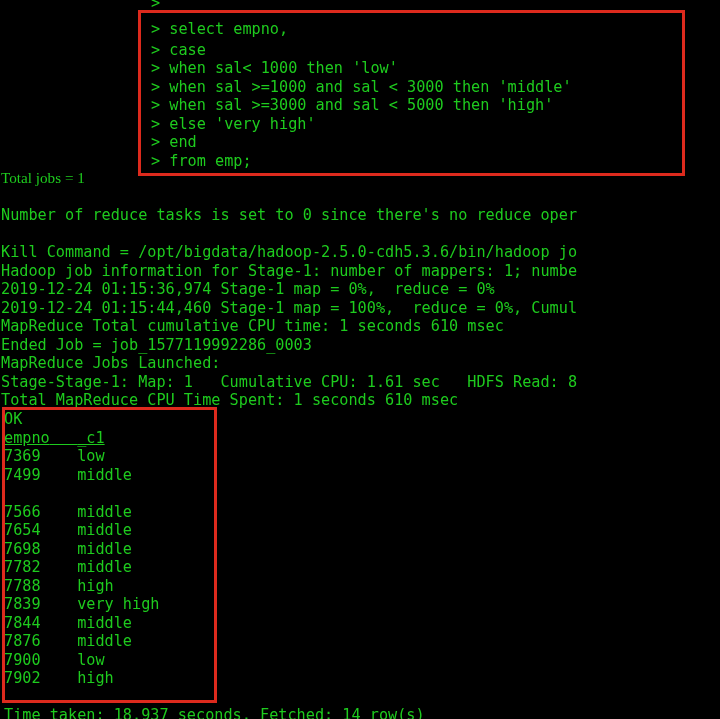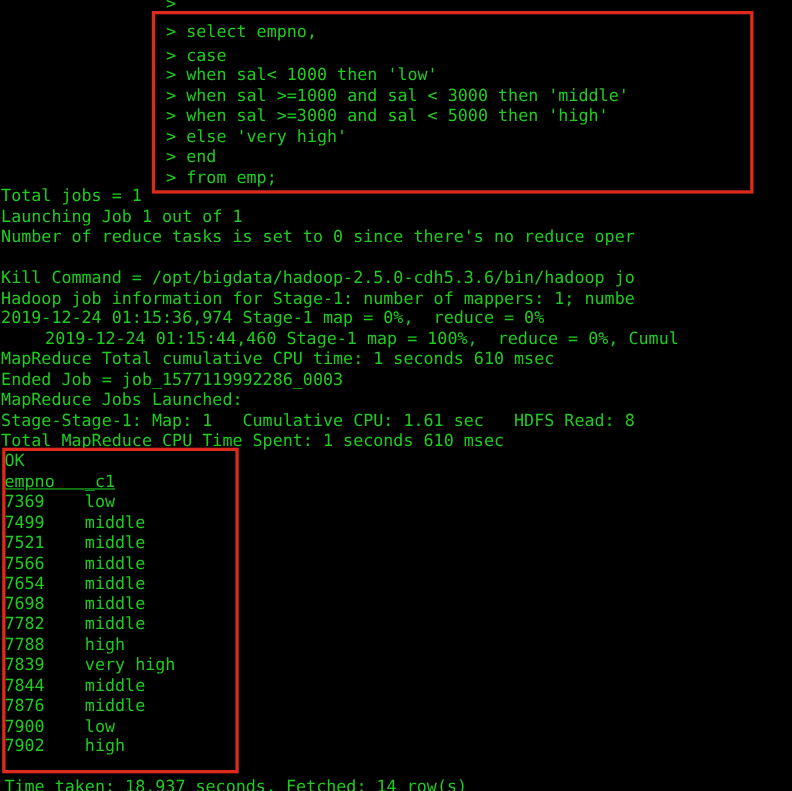--- a/index.html
+++ b/index.html
@@ -84,40 +84,38 @@
   <div class="line sql-line" style="top:41px;">&gt; case</div>
   <div class="line sql-line" style="top:59px;">&gt; when sal&lt; 1000 then 'low'</div>
   <div class="line sql-line" style="top:78px;">&gt; when sal &gt;=1000 and sal &lt; 3000 then 'middle'</div>
   <div class="line sql-line" style="top:96px;">&gt; when sal &gt;=3000 and sal &lt; 5000 then 'high'</div>
   <div class="line sql-line" style="top:115px;">&gt; else 'very high'</div>
   <div class="line sql-line" style="top:133px;">&gt; end</div>
   <div class="line sql-line" style="top:152px;">&gt; from emp;</div>
 
   <div class="highlight-box" id="sql-highlight-box"></div>
 
-  <div class="line log-line" style="top:169px;">Total jobs = 1</div>
-  <div class="line log-line" style="top:188px;">Launching Job 1 out of 1</div>
+  <div class="line log-line" style="top:169px;font-family:Liberation Serif, serif;">Total jobs = 1</div>
   <div class="line log-line" style="top:206px;text-align:right;">Number of reduce tasks is set to 0 since there's no reduce oper</div>
   <div class="line log-line" style="top:243px;">Kill Command = /opt/bigdata/hadoop-2.5.0-cdh5.3.6/bin/hadoop jo</div>
   <div class="line log-line" style="top:262px;">Hadoop job information for Stage-1: number of mappers: 1; numbe</div>
   <div class="line log-line" style="top:280px;">2019-12-24 01:15:36,974 Stage-1 map = 0%,  reduce = 0%</div>
-  <div class="line log-line" style="top:299px;padding-left:40px;">2019-12-24 01:15:44,460 Stage-1 map = 100%,  reduce = 0%, Cumul</div>
+  <div class="line log-line" style="top:299px;">2019-12-24 01:15:44,460 Stage-1 map = 100%,  reduce = 0%, Cumul</div>
   <div class="line log-line" style="top:317px;">MapReduce Total cumulative CPU time: 1 seconds 610 msec</div>
   <div class="line log-line" style="top:336px;">Ended Job = job_1577119992286_0003</div>
   <div class="line log-line" style="top:354px;">MapReduce Jobs Launched:</div>
   <div class="line log-line" style="top:373px;">Stage-Stage-1: Map: 1   Cumulative CPU: 1.61 sec   HDFS Read: 8</div>
   <div class="line log-line" style="top:391px;">Total MapReduce CPU Time Spent: 1 seconds 610 msec</div>
 
   <div class="line res-line" style="top:410px;">OK</div>
 
   <div class="line res-line" style="top:429px;text-decoration:underline;"><span>empno</span><span class="col-gap">   </span><span>_c1</span></div>
 
   <div class="line res-line" style="top:447px;"><span>7369</span><span class="col-gap">    </span><span>low</span></div>
   <div class="line res-line" style="top:466px;"><span>7499</span><span class="col-gap">    </span><span>middle</span></div>
-  <div class="line res-line" style="top:484px;"><span>7521</span><span class="col-gap">    </span><span>middle</span></div>
   <div class="line res-line" style="top:503px;"><span>7566</span><span class="col-gap">    </span><span>middle</span></div>
   <div class="line res-line" style="top:521px;"><span>7654</span><span class="col-gap">    </span><span>middle</span></div>
   <div class="line res-line" style="top:540px;"><span>7698</span><span class="col-gap">    </span><span>middle</span></div>
   <div class="line res-line" style="top:558px;"><span>7782</span><span class="col-gap">    </span><span>middle</span></div>
   <div class="line res-line" style="top:577px;"><span>7788</span><span class="col-gap">    </span><span>high</span></div>
   <div class="line res-line" style="top:595px;"><span>7839</span><span class="col-gap">    </span><span>very high</span></div>
   <div class="line res-line" style="top:614px;"><span>7844</span><span class="col-gap">    </span><span>middle</span></div>
   <div class="line res-line" style="top:632px;"><span>7876</span><span class="col-gap">    </span><span>middle</span></div>
   <div class="line res-line" style="top:651px;"><span>7900</span><span class="col-gap">    </span><span>low</span></div>
   <div class="line res-line" style="top:669px;"><span>7902</span><span class="col-gap">    </span><span>high</span></div>

